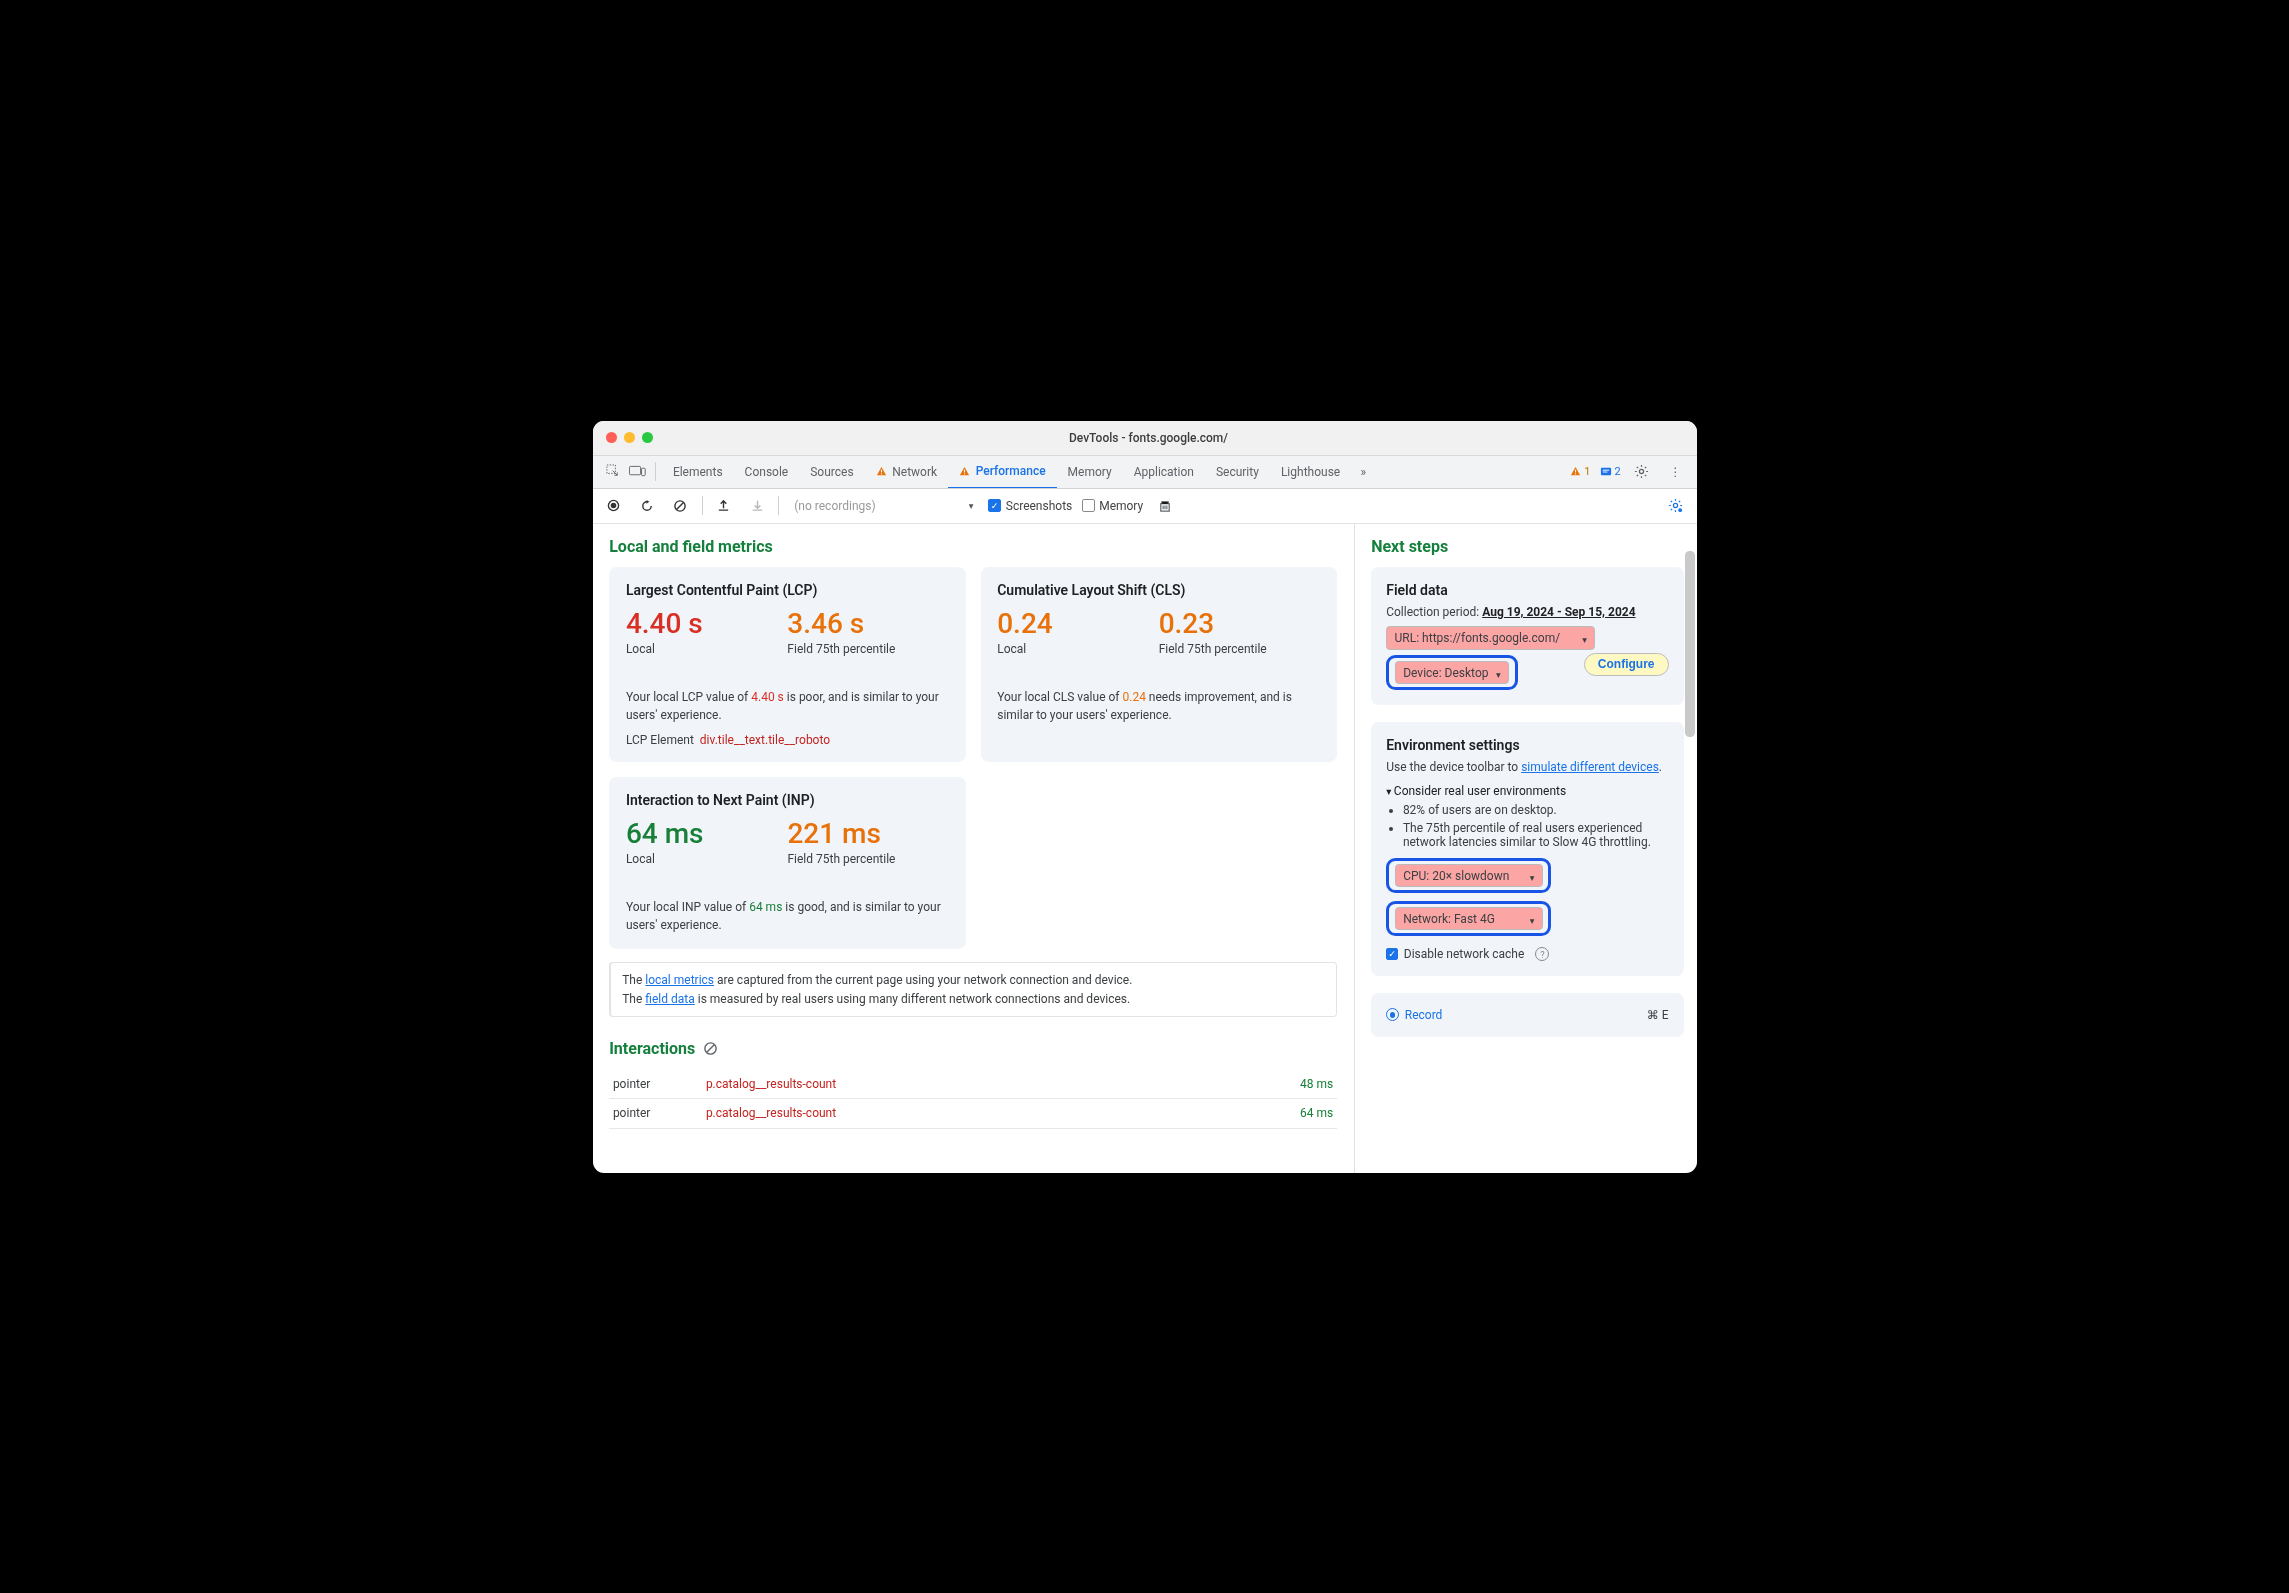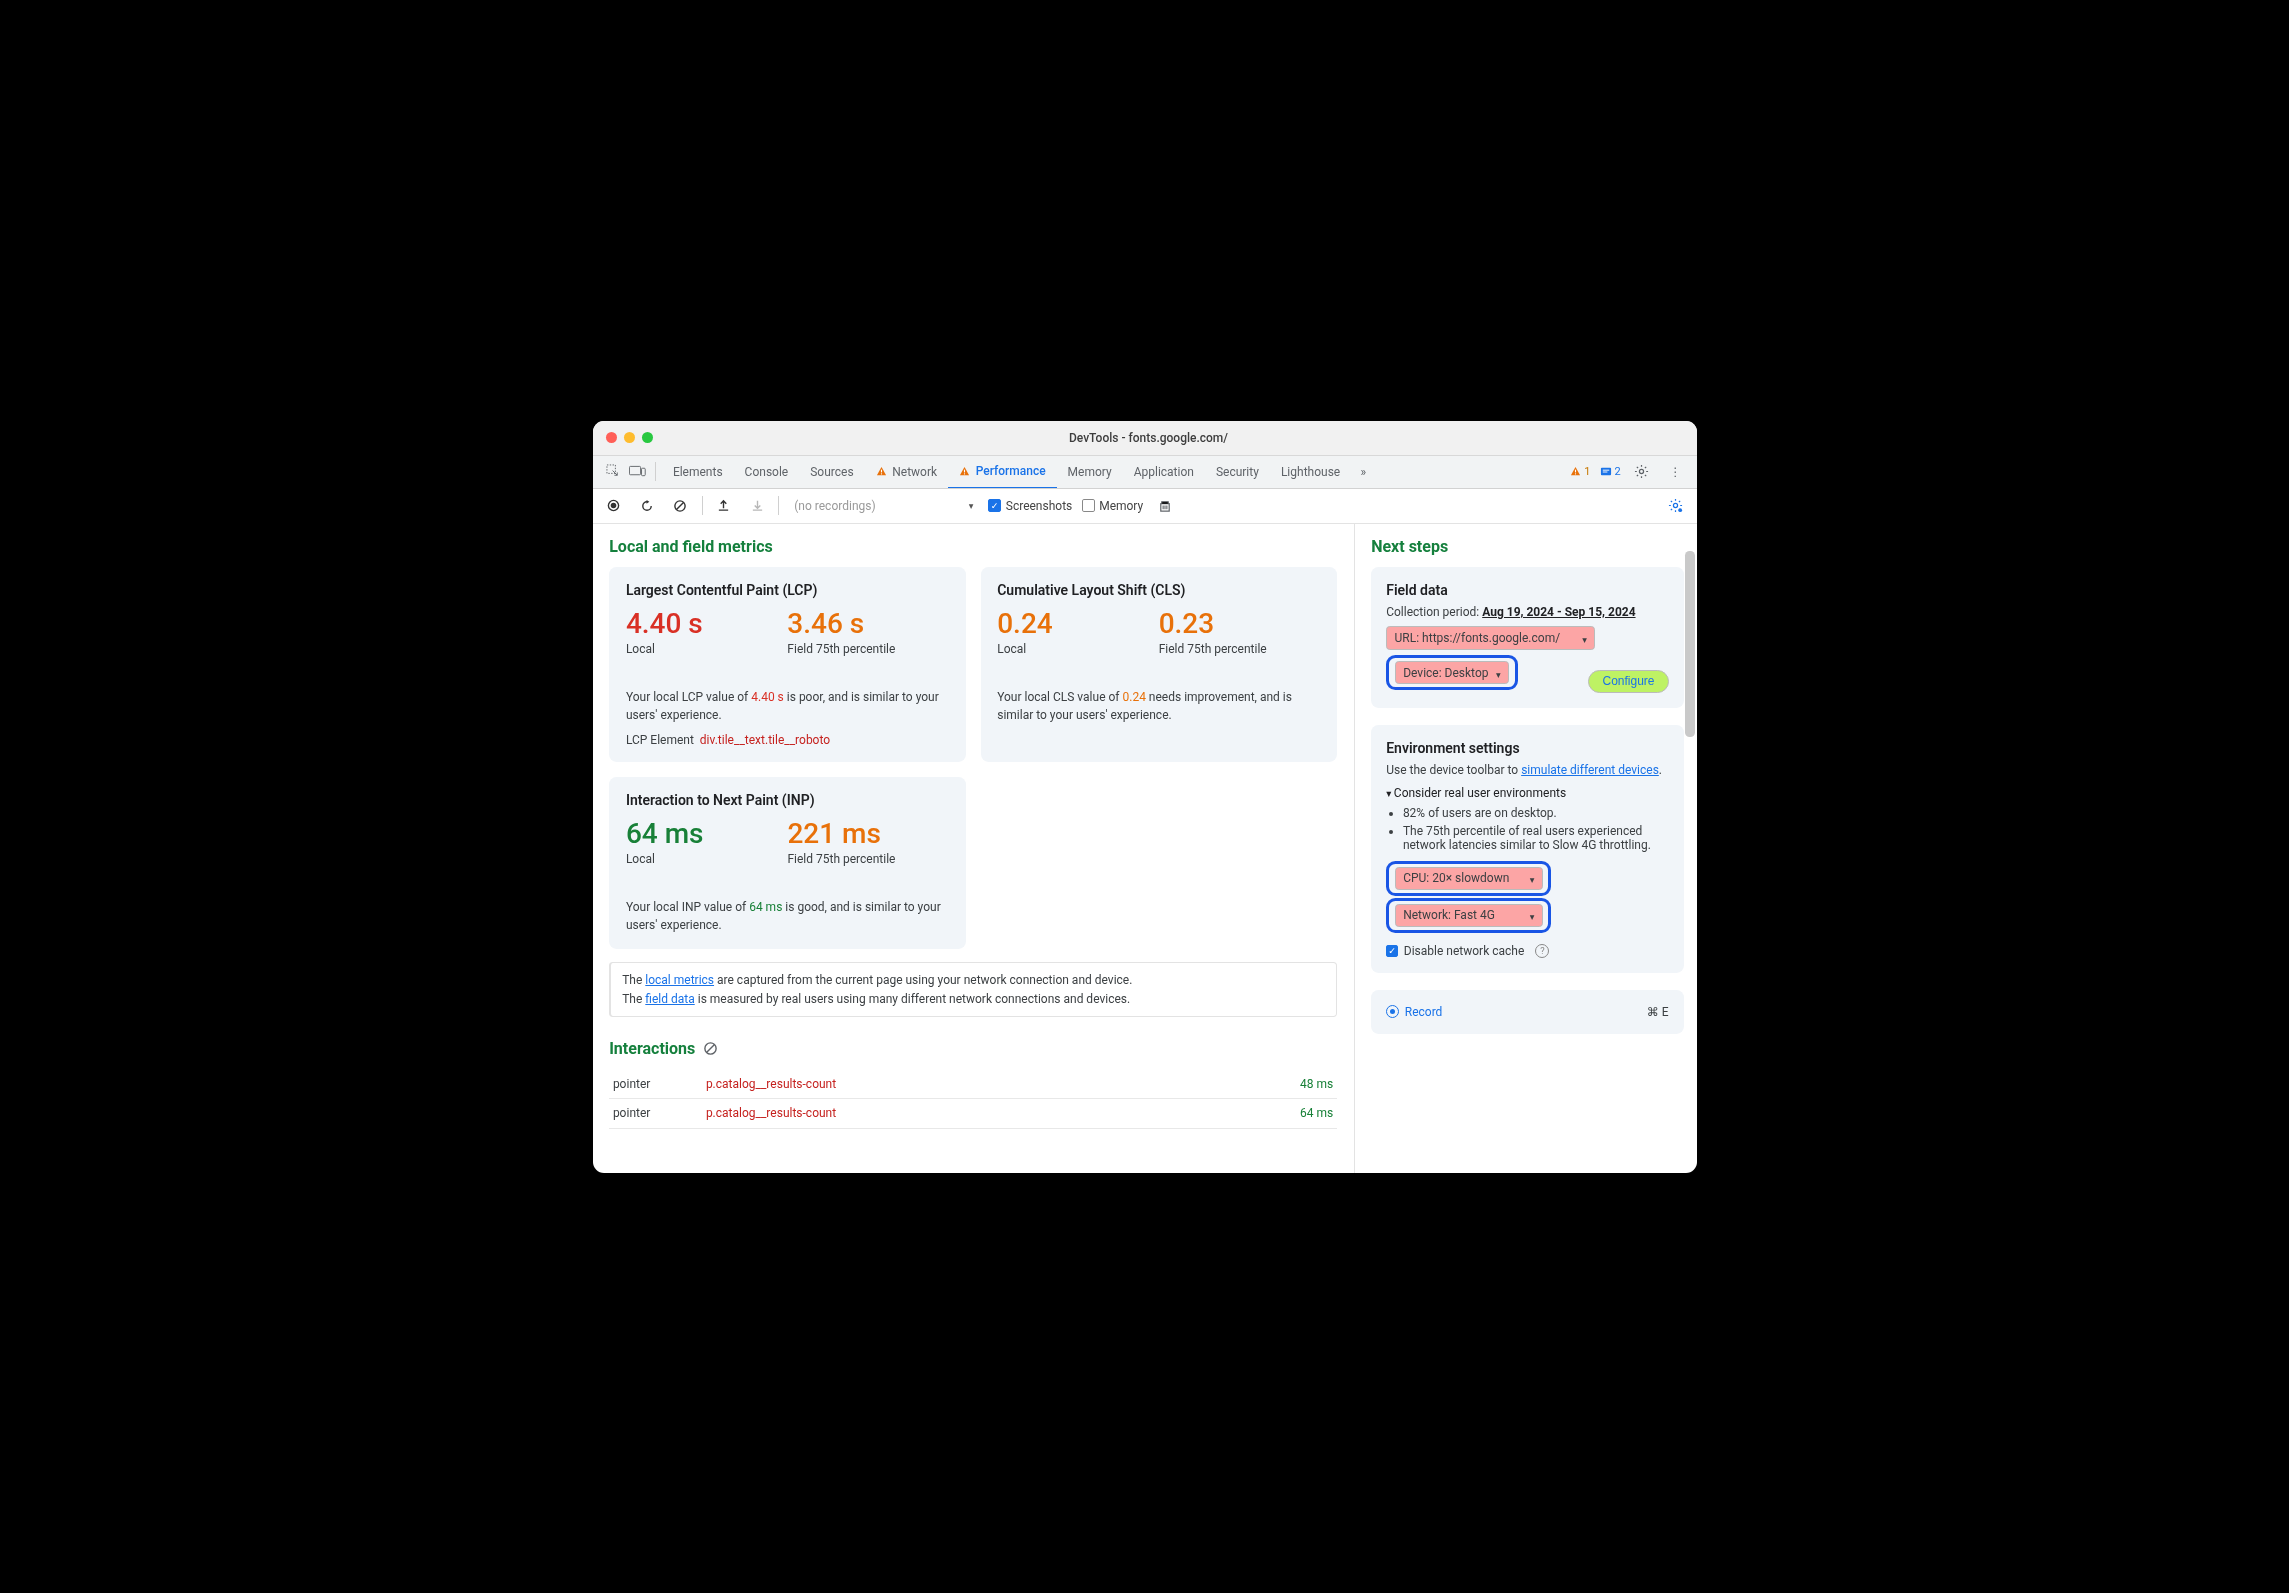--- a/index.html
+++ b/index.html
@@ -60,30 +60,30 @@
   table.interactions td.ms{color:#188038; text-align:right; width:65px;}
 
   .rcard { background:#f1f5f9; border-radius:7.4px; padding:15px; margin-bottom:16.7px; font-size:12px; color:#3c4043; }
   .rcard h3 { margin:0 0 7.4px 0; font-size:14px; font-weight:600; color:#202124; }
   .rcard .period b{color:#202124;text-decoration:underline;}
   .dropdown { background:#fca5a5; border:0.9px solid #bbb; border-radius:3.7px; padding:3.7px 7.4px; font-size:12px; display:inline-flex; align-items:flex-end; gap:7.4px; margin-top:7.4px; }
   .dropdown .caret { font-size:9.3px; }
   .dropdown.wide { min-width:209px; justify-content:space-between; }
   .highlight-ring { border:3.7px solid #1955e5; border-radius:9.3px; padding:2.8px 5.6px; display:inline-block; }
   .highlight-ring .dropdown { margin-top:0; }
-  .btn-outline { border:0.9px solid #bbb; background:#bef264; color:#1a73e8; border-radius:15px; padding:3.7px 13px; font-size:12px; float:right; margin-top:20px; }
+  .btn-outline { border:0.9px solid #bbb; background:#fef9c3; color:#1a73e8; border-radius:15px; padding:3.7px 13px; font-size:12px; float:right; margin-top:3px;font-weight:bold; }
   .clear { clear:both; }
 
   .rcard a { color:#1a73e8; text-decoration:underline; }
   details.env summary { cursor:pointer; font-size:12px; color:#202124; list-style:none; }
   details.env summary::before { content:"▾ "; font-size:10.2px; }
   details.env ul { margin:5.6px 0 9.3px 16.7px; padding:0; }
   details.env li { margin-bottom:3.7px; }
 
-  .ring-stack .highlight-ring { display:block; margin-top:2px; width:fit-content; }
+  .ring-stack .highlight-ring { display:block; margin-top:8px; width:fit-content; }
   .ring-stack .dropdown { min-width:148px; justify-content:space-between; }
 
   .chk13 { width:12px; height:12px; }
   .helpcircle { width:14px;height:14px;border-radius:50%;border:1.4px solid #888;display:inline-flex;align-items:center;justify-content:center;font-size:9.3px;color:#888;margin-left:5.6px; }
 
   .recordrow { display:flex; align-items:center; font-size:12px; }
   .recdot { width:13px;height:13px;border:1.9px solid #1a73e8;border-radius:50%;display:inline-flex;align-items:center;justify-content:center;margin-right:5.6px; }
   .recdot::after{content:"";width:5.6px;height:5.6px;background:#1a73e8;border-radius:50%;}
   .reclab { color:#1a73e8; }
   .kbd { margin-left:auto; color:#3c4043; }

